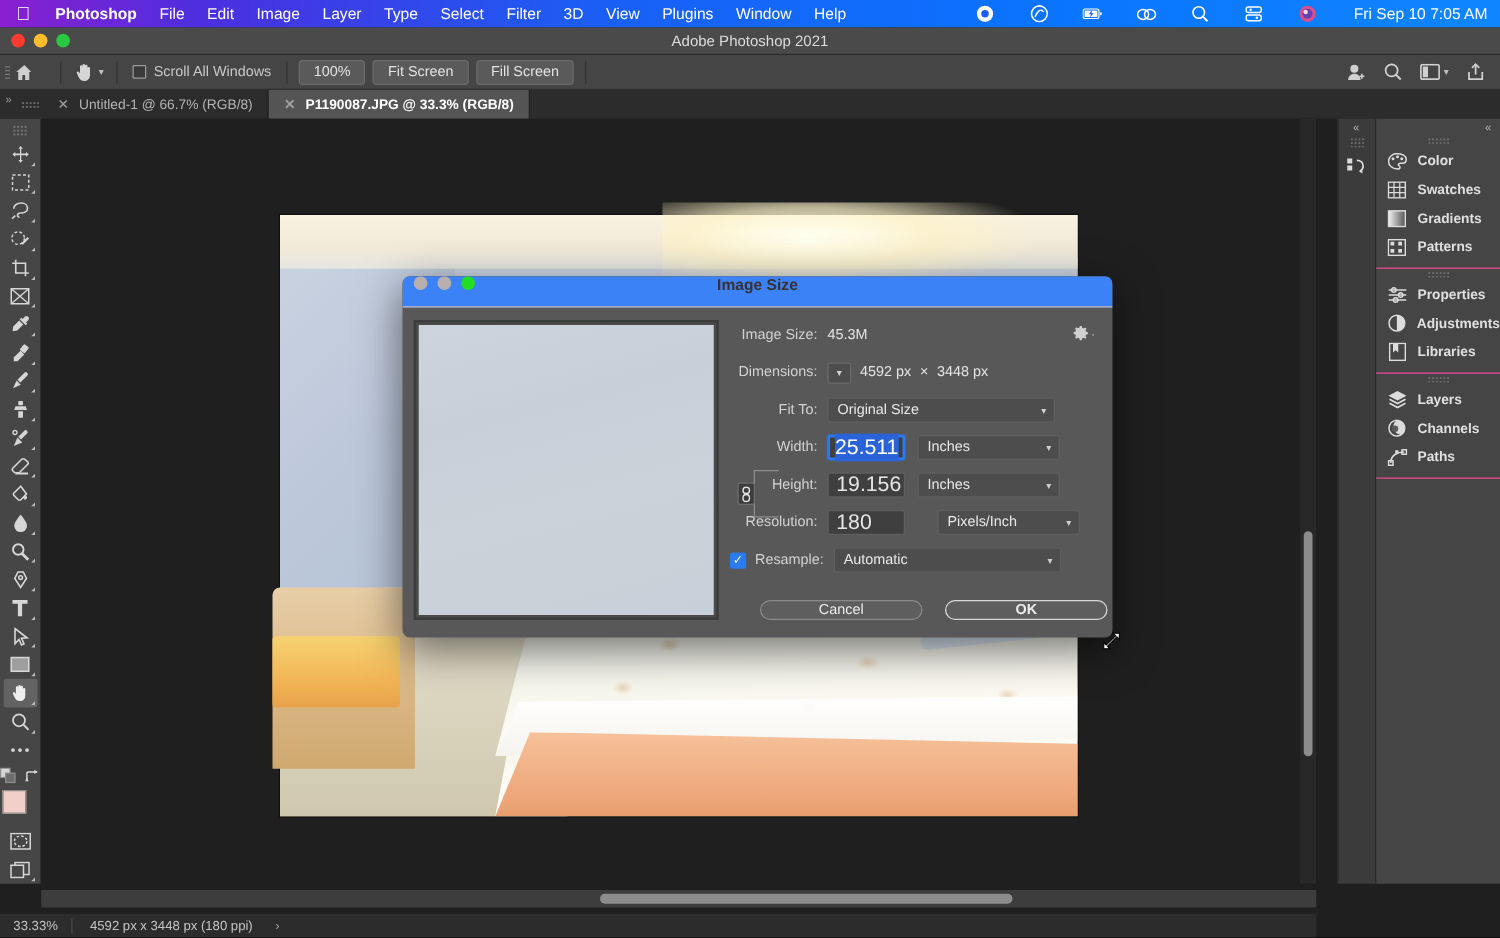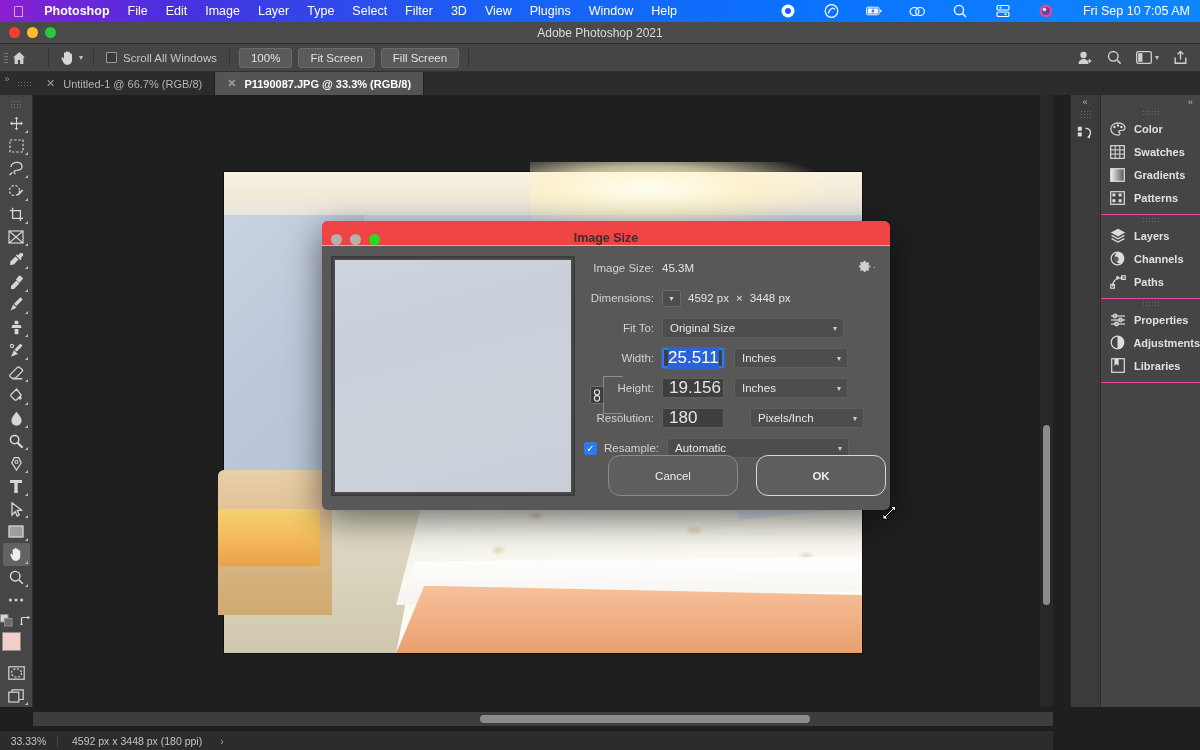--- a/index.html
+++ b/index.html
@@ -206,21 +206,21 @@
   .rd-item { display: flex; align-items: center; gap: 8px; height: 23px; padding-left: 8px; color: #e0e0e0; font-size: 11px; font-weight: bold; }
   .rd-ico { width: 17px; height: 17px; display: flex; align-items: center; justify-content: center; color: #dcdcdc; }
 
   
   .dialog {
     position: absolute; left: 322px; top: 221px; width: 568px; height: 289px;
     background: #585858; border-radius: 6px; box-shadow: 0 10px 34px rgba(0,0,0,.55);
     overflow: hidden;
   }
   .dlg-titlebar {
-    height: 25px; background: #ef4444; display: flex; align-items: flex-end; position: relative;
+    height: 25px; background: #3b82f6; display: flex; align-items: flex-start; position: relative;
     border-bottom: 1px solid #cbb8b5;
   }
   .dlg-lights { display: flex; gap: 8px; padding-left: 9px; }
   .dlg-dot { width: 11px; height: 11px; border-radius: 50%; background: #b7aeae; }
   .dlg-dot.green { background: #22dd22; }
   .dlg-title { position: absolute; left: 0; right: 0; text-align: center; font-size: 12.5px; font-weight: bold; color: #3a3030; }
   .dlg-body { position: relative; height: 264px; }
   .preview {
     position: absolute; left: 9px; top: 10px; width: 244px; height: 240px;
     background: #4b4b4b; border: 2px solid #3c3c3c;
@@ -266,21 +266,21 @@
   .chain-u { position:absolute; left:20px; top:4px; width:20px; height:12px;
     border-left:1px solid #8d8d8d; border-top:1px solid #8d8d8d; }
   .chain-d { position:absolute; left:20px; top:30px; width:20px; height:12px;
     border-left:1px solid #8d8d8d; border-bottom:1px solid #8d8d8d; }
   .checkbox {
     width: 13px; height: 13px; background: #2a7bf0; border: 1px solid #2a7bf0; border-radius: 2px;
     display: flex; align-items: center; justify-content: center; color: #fff; font-size: 10px; margin-right: 7px;
   }
   .buttons { position: absolute; left: 286px; bottom: 14px; display: flex; gap: 18px; }
   .btn {
-    width: 130px; height: 41px; border-radius: 12px; background: #5e5e5e;
+    width: 130px; height: 16px; border-radius: 12px; background: #5e5e5e;
     border: 1px solid #8a8a8a; color: #ececec; font-size: 11.5px;
     display: flex; align-items: center; justify-content: center;
   }
   .btn.default { border: 1px solid #d8d8d8; font-weight: bold; }
   .resize-cursor { position: absolute; left: 882px; top: 505px; color: #fff; font-size: 13px;
     text-shadow: 0 0 2px #000, 0 0 1px #000; }
   svg { display: block; }
 </style>
 </head>
 <body>
@@ -711,20 +711,57 @@
         <span>Patterns</span>
       </div>
     </div>
 
     <div class="rd-group">
       <div class="rd-grip">
           <i></i>
         </div>
       <div class="rd-item">
         <span class="rd-ico">
+          <svg width="16" height="14" viewBox="0 0 16 14">
+              <line x1="1" y1="3" x2="15" y2="3" stroke="#dcdcdc" stroke-width="1.2"></line>
+              <circle cx="5" cy="3" r="1.8" fill="none" stroke="#dcdcdc" stroke-width="1.2"></circle>
+              <line x1="1" y1="7" x2="15" y2="7" stroke="#dcdcdc" stroke-width="1.2"></line>
+              <circle cx="10.5" cy="7" r="1.8" fill="none" stroke="#dcdcdc" stroke-width="1.2"></circle>
+              <line x1="1" y1="11" x2="15" y2="11" stroke="#dcdcdc" stroke-width="1.2"></line>
+              <circle cx="6.5" cy="11" r="1.8" fill="none" stroke="#dcdcdc" stroke-width="1.2"></circle>
+            </svg>
+        </span>
+        <span>Properties</span>
+      </div>
+      <div class="rd-item">
+        <span class="rd-ico">
+          <svg width="15" height="15" viewBox="0 0 15 15">
+              <circle cx="7.5" cy="7.5" r="6.3" fill="none" stroke="#dcdcdc" stroke-width="1.2"></circle>
+              <path d="M7.5 1.2a6.3 6.3 0 010 12.6z" fill="#dcdcdc"></path>
+            </svg>
+        </span>
+        <span>Adjustments</span>
+      </div>
+      <div class="rd-item">
+        <span class="rd-ico">
+          <svg width="14" height="15" viewBox="0 0 14 15">
+              <rect x="0.7" y="0.7" width="12.6" height="13.6" fill="none" stroke="#dcdcdc" stroke-width="1.2"></rect>
+              <path d="M3.4 0.7v7.2l2.1-1.8 2.1 1.8V0.7z" fill="#dcdcdc"></path>
+            </svg>
+        </span>
+        <span>Libraries</span>
+      </div>
+    </div>
+
+    <div class="rd-group">
+      <div class="rd-grip">
+          <i></i>
+        </div>
+      <div class="rd-item">
+        <span class="rd-ico">
           <svg width="16" height="15" viewBox="0 0 16 15">
               <path d="M8 0.8 15.2 4.6 8 8.4 0.8 4.6z" fill="#dcdcdc"></path>
               <path d="M1.6 7.4 8 10.8l6.4-3.4" fill="none" stroke="#dcdcdc" stroke-width="1.3"></path>
               <path d="M1.6 10.6 8 14l6.4-3.4" fill="none" stroke="#dcdcdc" stroke-width="1.3"></path>
             </svg>
         </span>
         <span>Layers</span>
       </div>
       <div class="rd-item">
         <span class="rd-ico">
@@ -739,57 +776,20 @@
       <div class="rd-item">
         <span class="rd-ico">
           <svg width="16" height="14" viewBox="0 0 16 14">
               <path d="M2.6 11.4C2.6 5 8 2.6 13.4 2.6" fill="none" stroke="#dcdcdc" stroke-width="1.3"></path>
               <rect x="0.8" y="9.6" width="3.6" height="3.6" fill="none" stroke="#dcdcdc" stroke-width="1.2"></rect>
               <rect x="11.6" y="0.8" width="3.6" height="3.6" fill="none" stroke="#dcdcdc" stroke-width="1.2"></rect>
               <rect x="6.2" y="1.2" width="2.6" height="2.6" fill="#dcdcdc"></rect>
             </svg>
         </span>
         <span>Paths</span>
-      </div>
-    </div>
-
-    <div class="rd-group">
-      <div class="rd-grip">
-          <i></i>
-        </div>
-      <div class="rd-item">
-        <span class="rd-ico">
-          <svg width="16" height="14" viewBox="0 0 16 14">
-              <line x1="1" y1="3" x2="15" y2="3" stroke="#dcdcdc" stroke-width="1.2"></line>
-              <circle cx="5" cy="3" r="1.8" fill="none" stroke="#dcdcdc" stroke-width="1.2"></circle>
-              <line x1="1" y1="7" x2="15" y2="7" stroke="#dcdcdc" stroke-width="1.2"></line>
-              <circle cx="10.5" cy="7" r="1.8" fill="none" stroke="#dcdcdc" stroke-width="1.2"></circle>
-              <line x1="1" y1="11" x2="15" y2="11" stroke="#dcdcdc" stroke-width="1.2"></line>
-              <circle cx="6.5" cy="11" r="1.8" fill="none" stroke="#dcdcdc" stroke-width="1.2"></circle>
-            </svg>
-        </span>
-        <span>Properties</span>
-      </div>
-      <div class="rd-item">
-        <span class="rd-ico">
-          <svg width="15" height="15" viewBox="0 0 15 15">
-              <circle cx="7.5" cy="7.5" r="6.3" fill="none" stroke="#dcdcdc" stroke-width="1.2"></circle>
-              <path d="M7.5 1.2a6.3 6.3 0 010 12.6z" fill="#dcdcdc"></path>
-            </svg>
-        </span>
-        <span>Adjustments</span>
-      </div>
-      <div class="rd-item">
-        <span class="rd-ico">
-          <svg width="14" height="15" viewBox="0 0 14 15">
-              <rect x="0.7" y="0.7" width="12.6" height="13.6" fill="none" stroke="#dcdcdc" stroke-width="1.2"></rect>
-              <path d="M3.4 0.7v7.2l2.1-1.8 2.1 1.8V0.7z" fill="#dcdcdc"></path>
-            </svg>
-        </span>
-        <span>Libraries</span>
       </div>
     </div>
   </div>
 
   <div class="dialog">
     <div class="dlg-titlebar">
       <div class="dlg-lights">
         <div class="dlg-dot"></div>
         <div class="dlg-dot"></div>
         <div class="dlg-dot green"></div>

